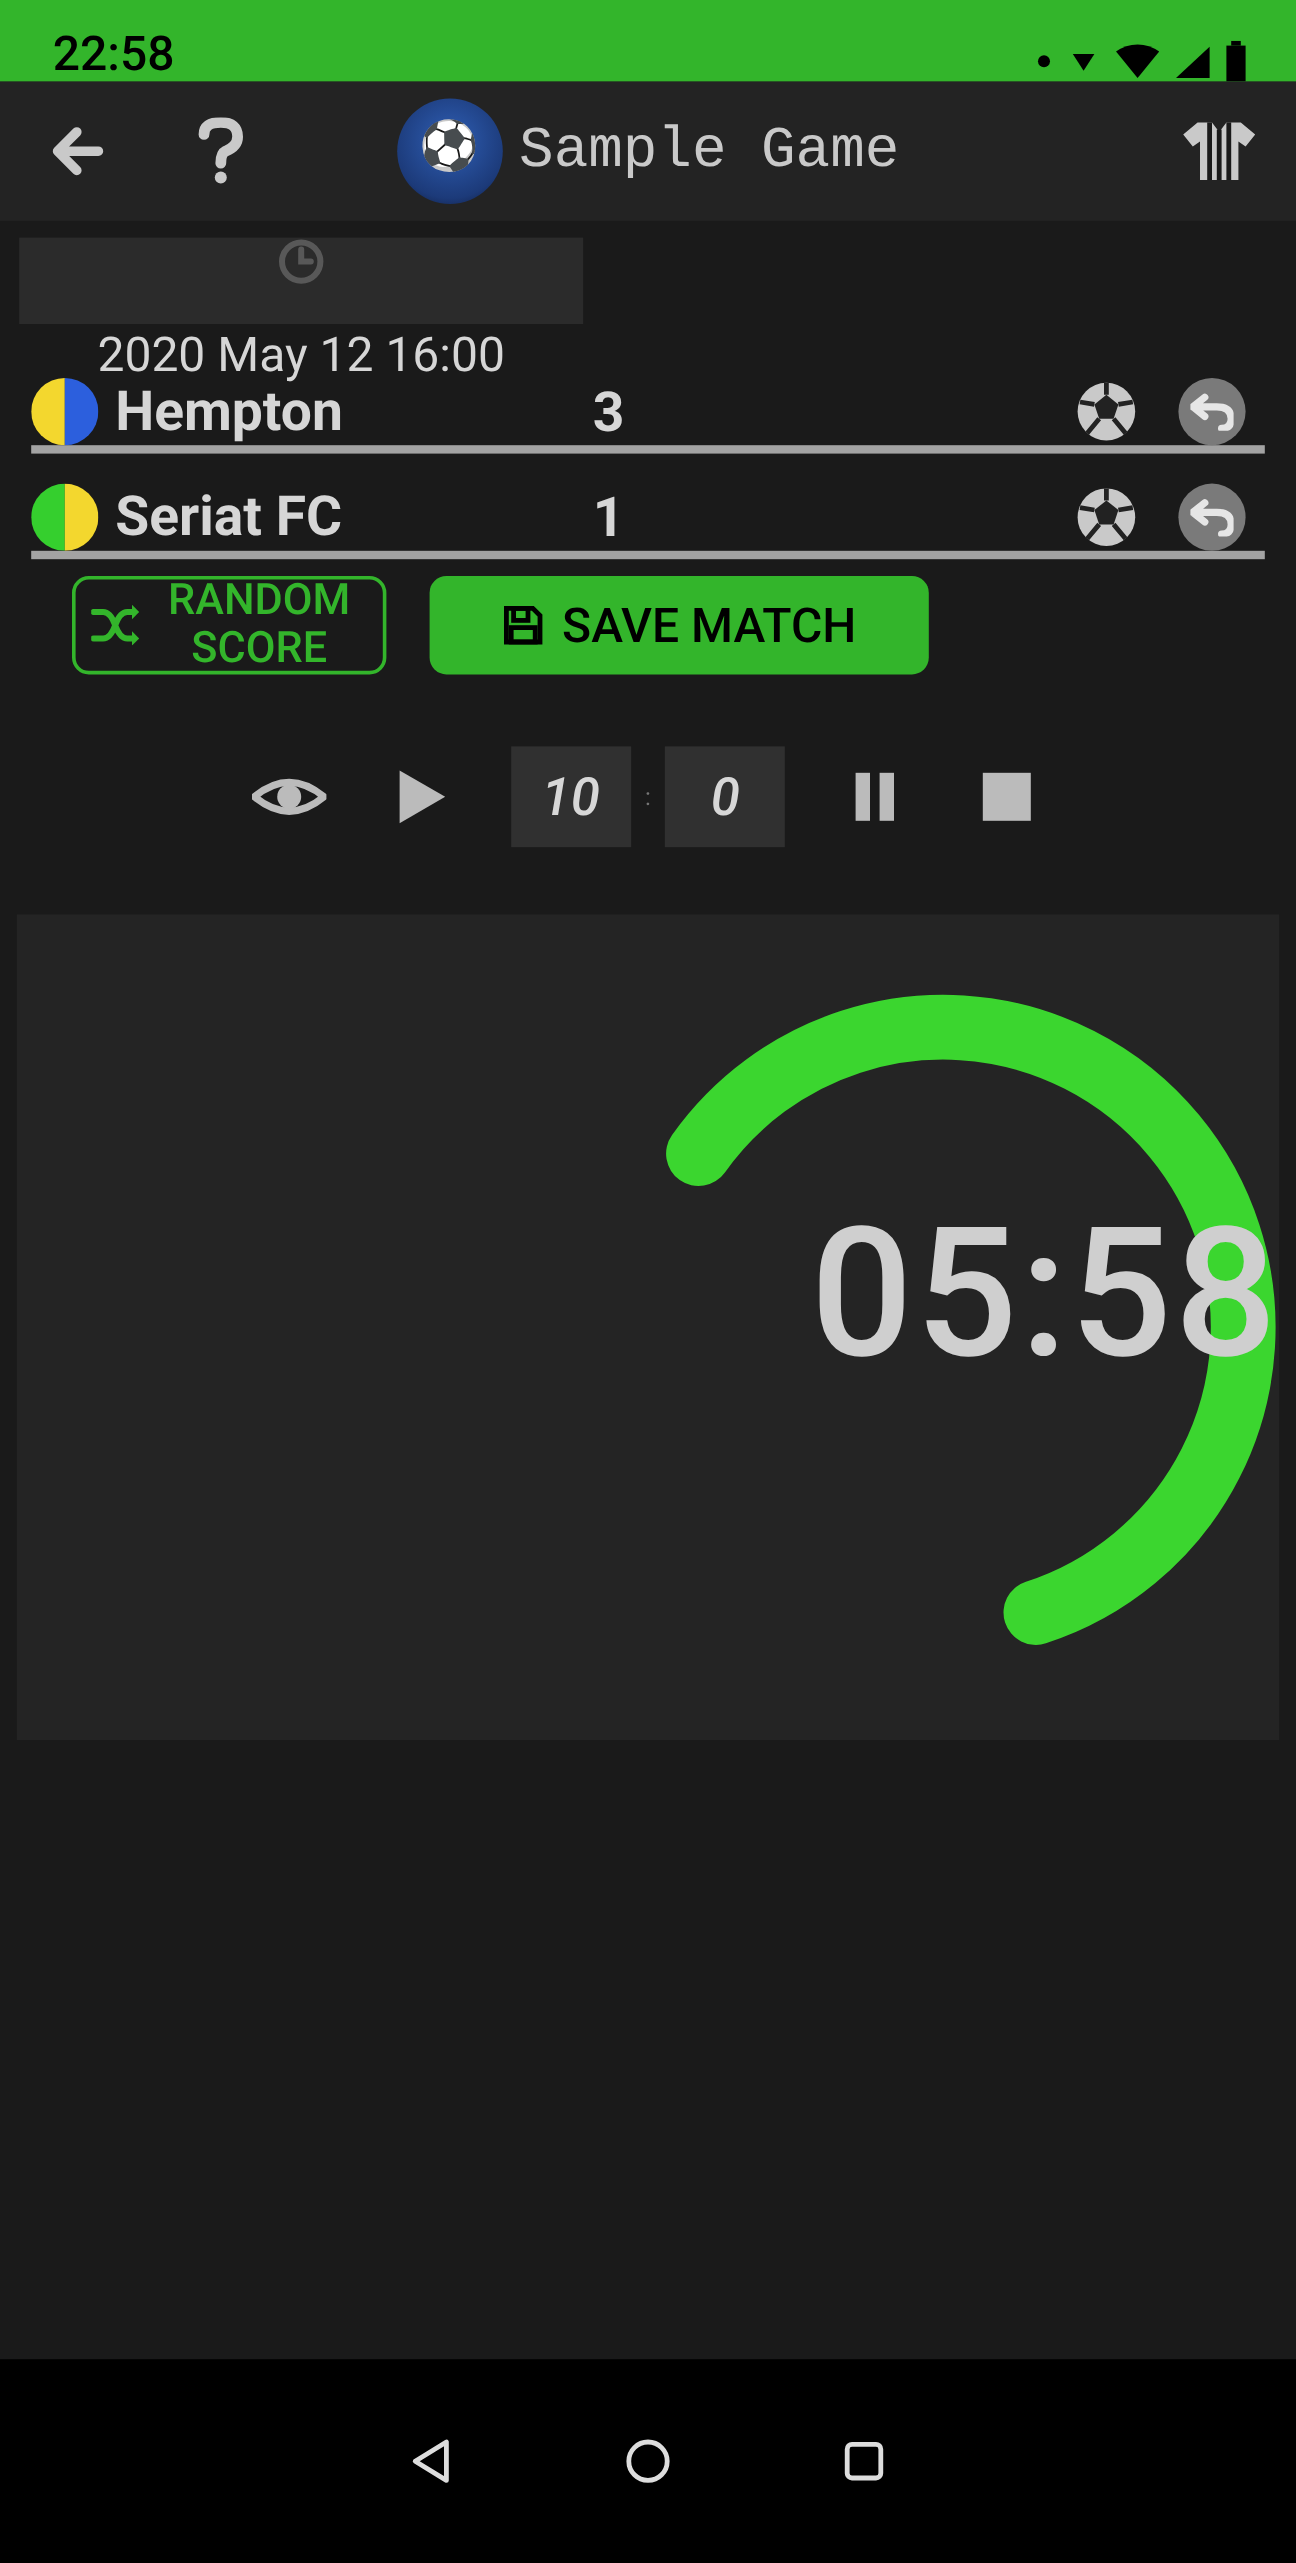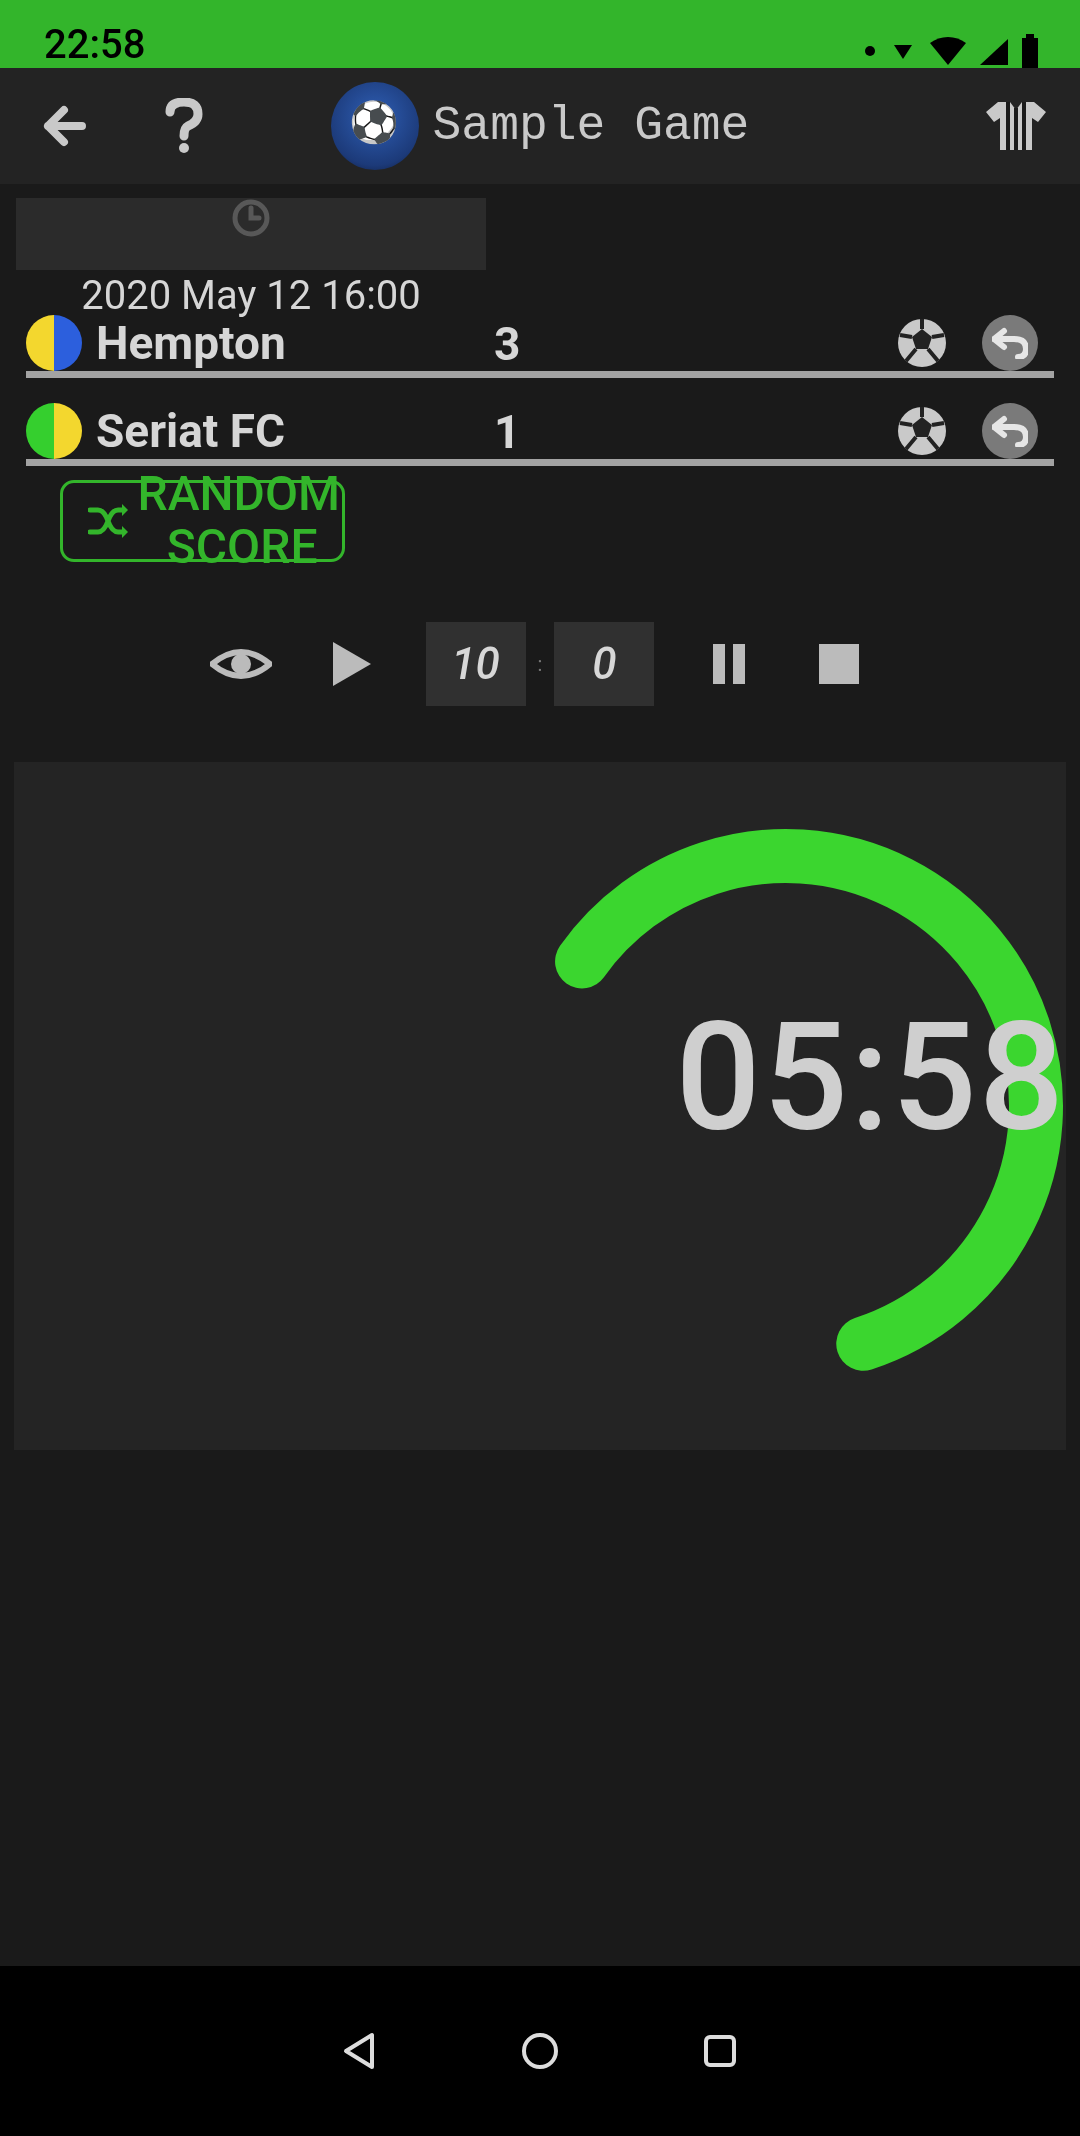--- a/index.html
+++ b/index.html
@@ -141,28 +141,28 @@
   .soccer-btn { background: transparent; }
   .undo-btn { background:#7a7a7a; }
 
   
   .btn-row {
     display:flex;
     gap: 36px;
     padding: 14px 0 0 34px;
   }
   .btn-outline {
-    width: 285px; height: 82px;
+    width: 262px; height: 82px;
     border: 3px solid #33b52b;
     border-radius: 14px;
     color:#33b52b;
-    font-size: 48px;
+    font-size: 36px;
     font-weight:500;
     display:flex; align-items:center; justify-content:center; gap:10px;
-    text-align:right;
+    text-align:center;
     line-height:1.1;
     cursor:pointer;
   }
   .btn-outline .lbl { max-width: 180px; }
   .btn-solid {
     width: 416px; height: 82px;
     border-radius: 14px;
     background:#33b52b; color:#000;
     font-size: 40px; font-weight:500;
     display:flex; align-items:center; justify-content:center; gap:14px;
@@ -347,20 +347,28 @@
 
     <div class="btn-row">
       <div class="btn-outline">
         <svg width="40" height="34" viewBox="0 0 40 34">
           <path d="M2 6 H10 Q16 6 20 17 Q24 28 30 28 H34 M2 28 H10 Q16 28 20 17 Q24 6 30 6 H34" stroke="#33b52b" stroke-width="5" fill="none" stroke-linecap="round"></path>
           <polygon points="34,0 40,6 34,12" fill="#33b52b"></polygon>
           <polygon points="34,22 40,28 34,34" fill="#33b52b"></polygon>
         </svg>
         <span class="lbl">RANDOM SCORE</span>
       </div>
+      <div class="btn-solid">
+        <svg width="36" height="36" viewBox="0 0 36 36">
+          <path d="M4 4 H26 L32 10 V32 H4 Z" fill="none" stroke="#000" stroke-width="4"></path>
+          <rect x="10" y="4" width="12" height="10" fill="none" stroke="#000" stroke-width="4"></rect>
+          <rect x="8" y="20" width="20" height="12" fill="none" stroke="#000" stroke-width="4"></rect>
+        </svg>
+        <span>SAVE MATCH</span>
+      </div>
     </div>
   </div>
 
   <div class="controls">
     <div class="ctrl">
       <svg width="62" height="40" viewBox="0 0 62 40">
         <path d="M2 20 Q31 -4 60 20 Q31 44 2 20 Z" fill="none" stroke="#bbb" stroke-width="6"></path>
         <circle cx="31" cy="20" r="10" fill="#bbb"></circle>
       </svg>
     </div>

